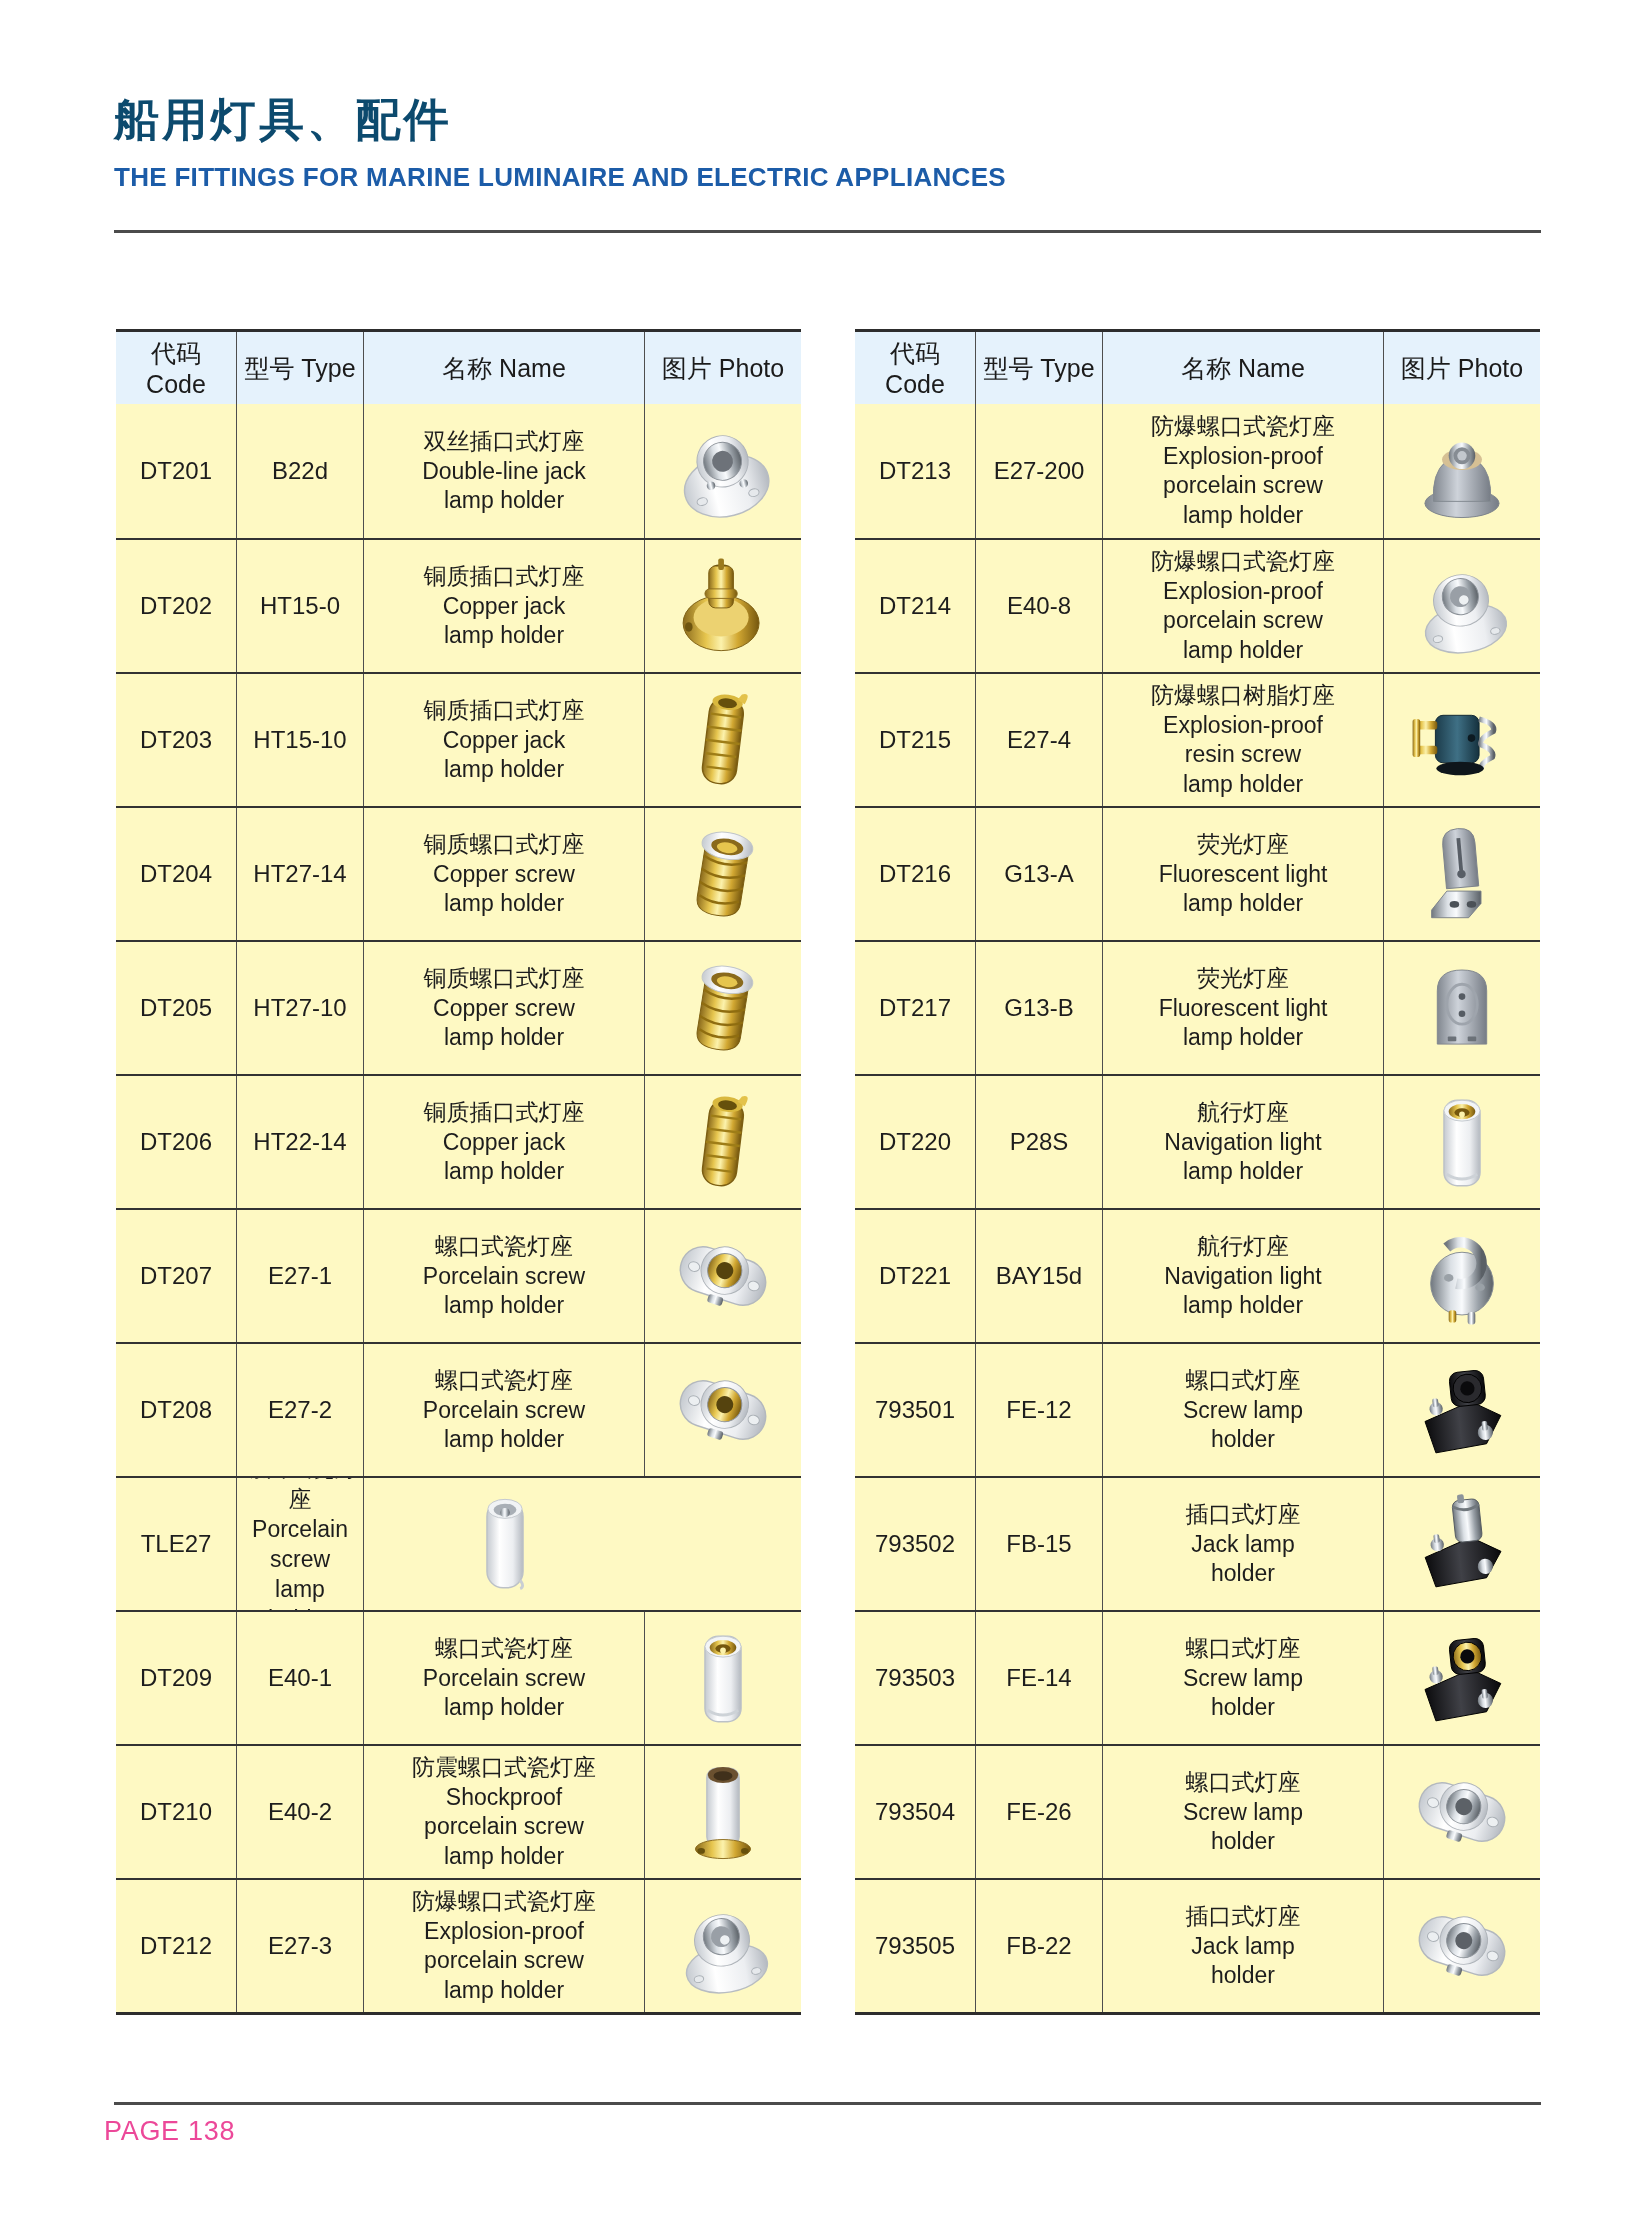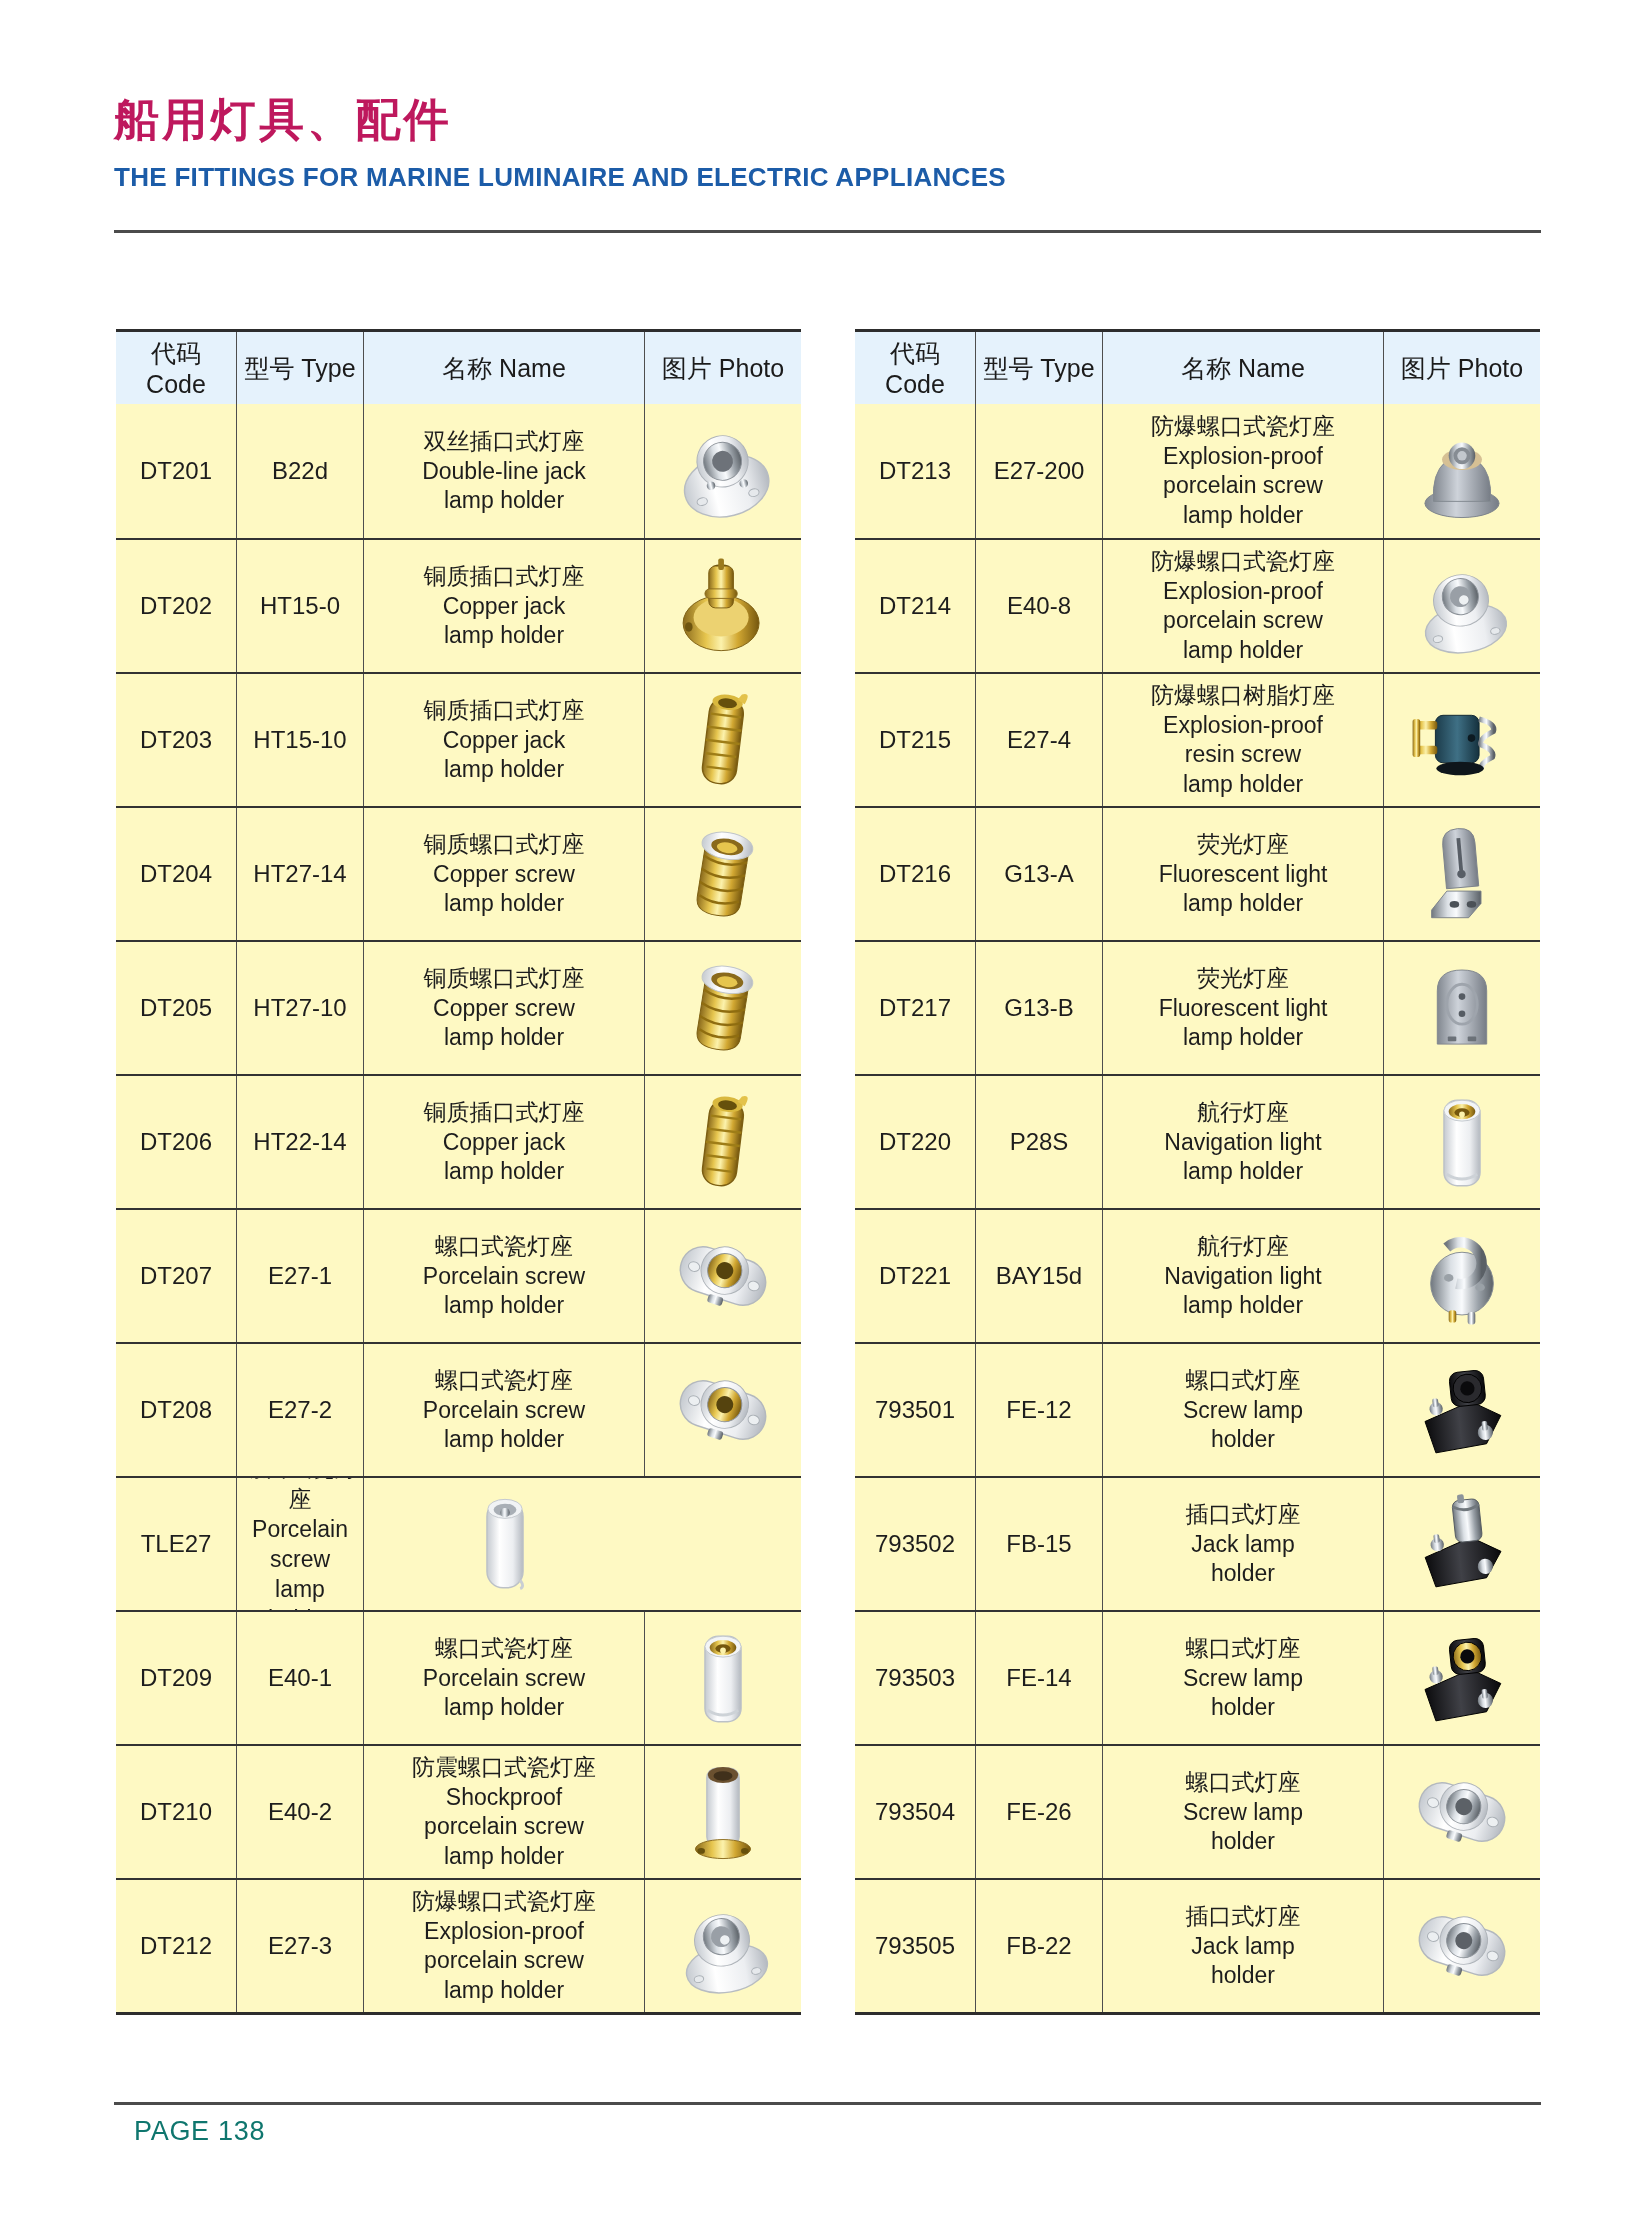--- a/index.html
+++ b/index.html
@@ -6,21 +6,21 @@
   html,body { background:#ffffff; }
   body {
     width: 1650px; height: 2239px;
     position: relative;
     font-family: "Liberation Sans", sans-serif;
     color:#1d1d1d;
     overflow: hidden;
   }
   .title-zh {
     position:absolute; left:114px; top:90px;
-    font-size:45px; font-weight:700; color:#be185d; letter-spacing:3.3px;
+    font-size:45px; font-weight:700; color:#0c4a6e; letter-spacing:3.3px;
   }
   .title-en {
     position:absolute; left:114px; top:162px;
     font-size:26px; font-weight:700; color:#1C5CA8; letter-spacing:0.3px;
   }
   .top-rule {
     position:absolute; left:114px; top:230px; width:1427px; height:2.7px;
     background:#4b4b4b;
   }
   .cat-table {
@@ -48,22 +48,22 @@
   .thead .cell { font-size:25px; color:#1b1b1b; }
   .code-cell, .type-cell { font-size:24px; }
   .name-zh { font-size:23px; line-height:1.34; white-space:pre-line; }
   .name-en { font-size:23px; line-height:1.30; white-space:pre-line; }
   .photo { width:121px; height:121px; display:flex; align-items:center; justify-content:center; }
   .bottom-rule {
     position:absolute; left:114px; top:2102px; width:1427px; height:2.7px;
     background:#4b4b4b;
   }
   .page-label {
-    position:absolute; left:134px; top:2116px;
-    font-size:27px; color:#0f766e; letter-spacing:0.7px;
+    position:absolute; left:104px; top:2116px;
+    font-size:27px; color:#ec4899; letter-spacing:0.7px;
   }
 </style>
 </head>
 <body>
 
 <div class="title-zh">船用灯具、配件</div>
 <div class="title-en">THE FITTINGS FOR MARINE LUMINAIRE AND ELECTRIC APPLIANCES</div>
 <div class="top-rule"></div>
 
 <div class="cat-table" id="table-left">

